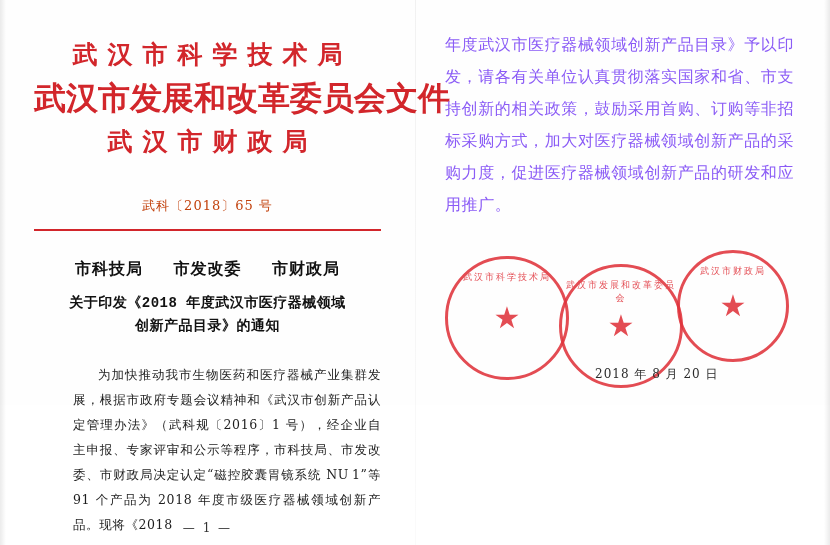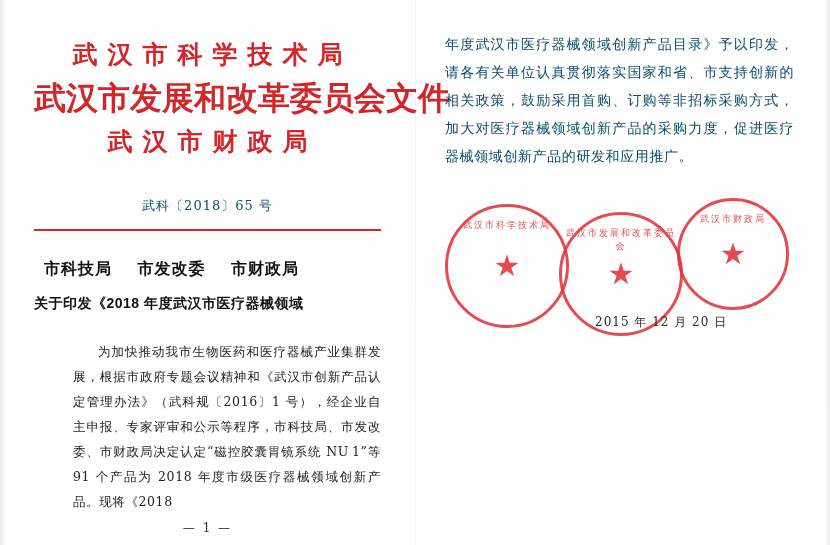--- a/index.html
+++ b/index.html
@@ -66,36 +66,36 @@
   .lh-line.spaced {
     letter-spacing: 10px;
     padding-left: 10px;
   }
 
   .doc-number {
     text-align: center;
     margin-top: 36px;
     font-family: "DejaVu Serif", "Liberation Serif", serif;
     font-size: 13px;
-    color: #0c4a6e;
+    color: #c2410c;
     letter-spacing: 1px;
   }
 
   .red-rule {
     margin: 14px 0 0 0;
     height: 2px;
     background: #d2262b;
     width: 100%;
   }
 
   
   .title-block {
     margin-top: 28px;
-    text-align: left;
-    font-family: Liberation Sans, sans-serif;
+    text-align: center;
+    font-family: Liberation Mono, monospace;
     color: #111;
   }
   .title-orgs {
     font-size: 16px;
     font-weight: bold;
     letter-spacing: 1px;
     margin-bottom: 12px;
   }
   .title-orgs span {
     margin: 0 10px;
@@ -119,23 +119,23 @@
   }
   .body-text p {
     margin: 0;
   }
   .body-text p.indent {
     text-indent: 25px;
     margin-left: 39px;
   }
 
   .right-body {
-    font-family: Liberation Sans, sans-serif;
-    font-size: 14px;
-    color: #0c4a6e;
+    font-family: Liberation Mono, monospace;
+    font-size: 16px;
+    color: #8b5cf6;
     line-height: 2.0;
     letter-spacing: 0.6px;
     text-align: justify;
   }
   .right-body p {
     margin: 0;
   }
 
   
   .seals {
@@ -235,20 +235,21 @@
     <div class="red-rule"></div>
 
     <div class="title-block">
       <div class="title-orgs">
         <span>市科技局</span>
         <span>市发改委</span>
         <span>市财政局</span>
       </div>
       <div class="title-main">
         <div>关于印发《2018 年度武汉市医疗器械领域</div>
+        <div>创新产品目录》的通知</div>
       </div>
     </div>
 
     <div class="body-text">
       <p class="indent">为加快推动我市生物医药和医疗器械产业集群发展，根据市政府专题会议精神和《武汉市创新产品认定管理办法》（武科规〔2016〕1 号），经企业自主申报、专家评审和公示等程序，市科技局、市发改委、市财政局决定认定“磁控胶囊胃镜系统 NU 1”等 91 个产品为 2018 年度市级医疗器械领域创新产品。现将《2018</p>
     </div>
 
     <div class="page-footer">— 1 —</div>
   </div>
 
@@ -268,19 +269,19 @@
       <div class="seal seal-2">
         <div class="seal-arc">武汉市发展和改革委员会</div>
         <div class="seal-star">★</div>
       </div>
 
       <div class="seal seal-3">
         <div class="seal-arc">武汉市财政局</div>
         <div class="seal-star">★</div>
       </div>
 
-      <div class="seal-date">2015 年 12 月 20 日</div>
+      <div class="seal-date">2018 年 8 月 20 日</div>
     </div>
 
   </div>
 
   <div class="edge-shadow-right"></div>
 </div>
 
 </body></html>

